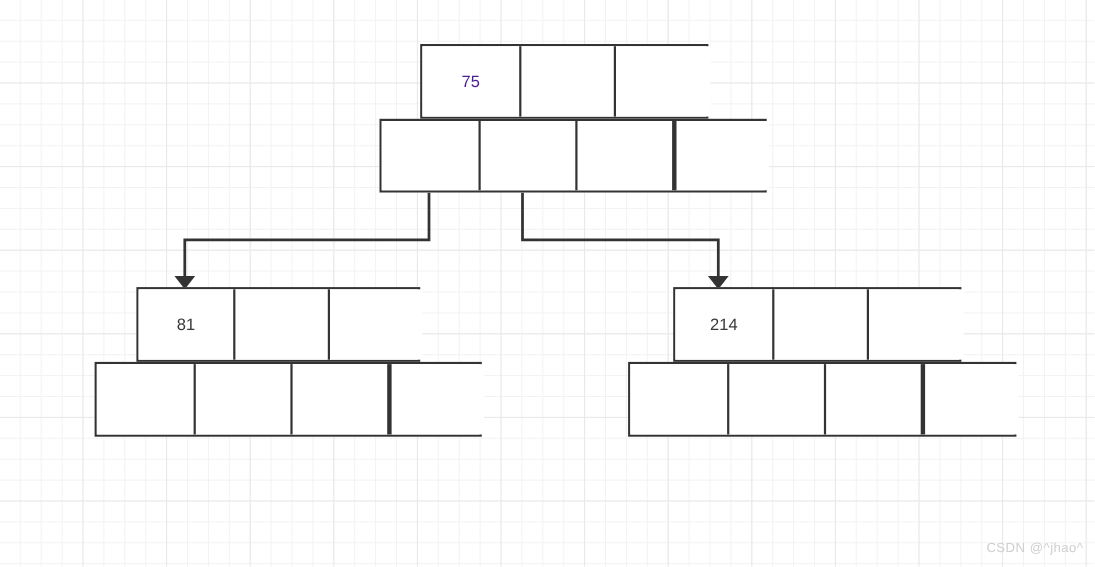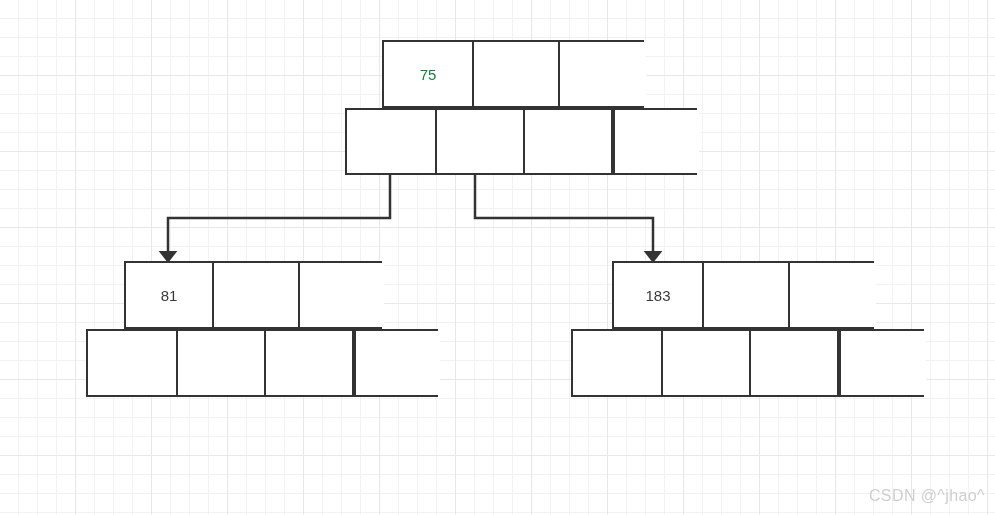--- a/index.html
+++ b/index.html
@@ -78,21 +78,21 @@
     color: #3a3a3a;
     line-height: 1;
     user-select: none;
   }
 
   .watermark {
     position: absolute;
     right: 10px;
     bottom: 10px;
     font-family: "Liberation Sans", sans-serif;
-    font-size: 16px;
+    font-size: 12px;
     color: #cfcfcf;
     letter-spacing: 0.4px;
     user-select: none;
   }
 </style>
 </head>
 <body>
 
 <div id="canvas">
 
@@ -103,21 +103,21 @@
       </marker>
     </defs>
     <path fill="none" stroke="#333333" stroke-width="2.5" stroke-linecap="butt" stroke-linejoin="miter" marker-end="url(#arrowhead)" d="M 390 175 L 390 218 L 168 218 L 168 256"></path>
     <path fill="none" stroke="#333333" stroke-width="2.5" stroke-linecap="butt" stroke-linejoin="miter" marker-end="url(#arrowhead)" d="M 475 175 L 475 218 L 653 218 L 653 256"></path>
   </svg>
 
   <div class="node">
 
     <div class="row" style="left: 382px; top: 40px; width: 262px; height: 68px;">
       <div class="cell" style="width: 88px; flex: 0 0 88px;">
-        <span class="cell-label" style="color: #15803d;">75</span>
+        <span class="cell-label" style="color: #4c1d95;">75</span>
       </div>
       <div class="cell" style="width: 86px; flex: 0 0 86px;">
         <span class="cell-label" style="color: rgb(58, 58, 58);"></span>
       </div>
       <div class="cell" style="width: 88px; flex: 0 0 88px;">
         <span class="cell-label" style="color: rgb(58, 58, 58);"></span>
       </div>
     </div>
 
     <div class="row" style="left: 345px; top: 108px; width: 352px; height: 67px;">
@@ -163,21 +163,21 @@
       <div class="cell thick-left" style="width: 88px; flex: 0 0 88px;">
         <span class="cell-label" style="color: rgb(58, 58, 58);"></span>
       </div>
     </div>
   </div>
 
   <div class="node">
 
     <div class="row" style="left: 612px; top: 261px; width: 262px; height: 68px;">
       <div class="cell" style="width: 88px; flex: 0 0 88px;">
-        <span class="cell-label" style="color: rgb(58, 58, 58);">183</span>
+        <span class="cell-label" style="color: rgb(58, 58, 58);">214</span>
       </div>
       <div class="cell" style="width: 86px; flex: 0 0 86px;">
         <span class="cell-label" style="color: rgb(58, 58, 58);"></span>
       </div>
       <div class="cell" style="width: 88px; flex: 0 0 88px;">
         <span class="cell-label" style="color: rgb(58, 58, 58);"></span>
       </div>
     </div>
 
     <div class="row" style="left: 571px; top: 329px; width: 353px; height: 68px;">

